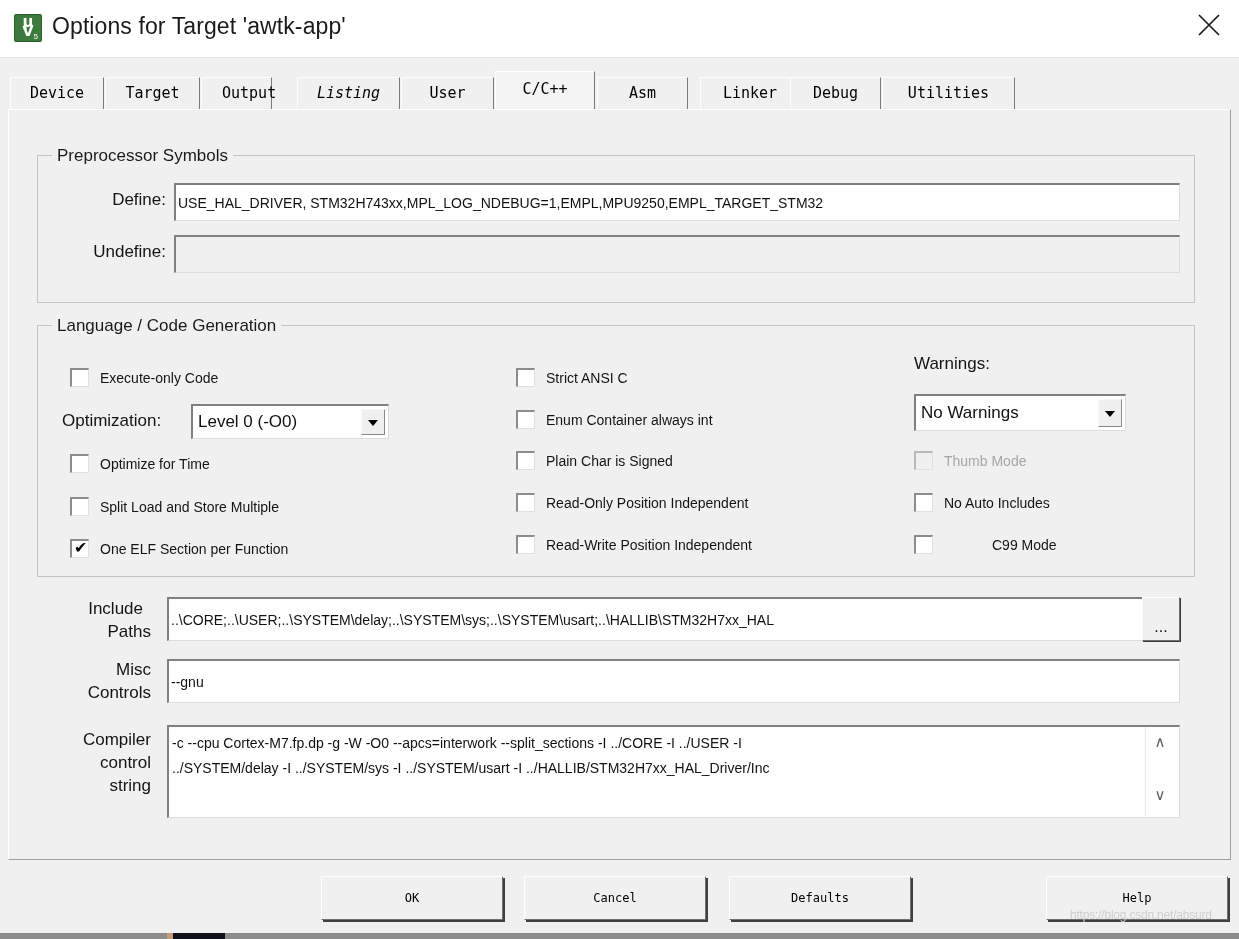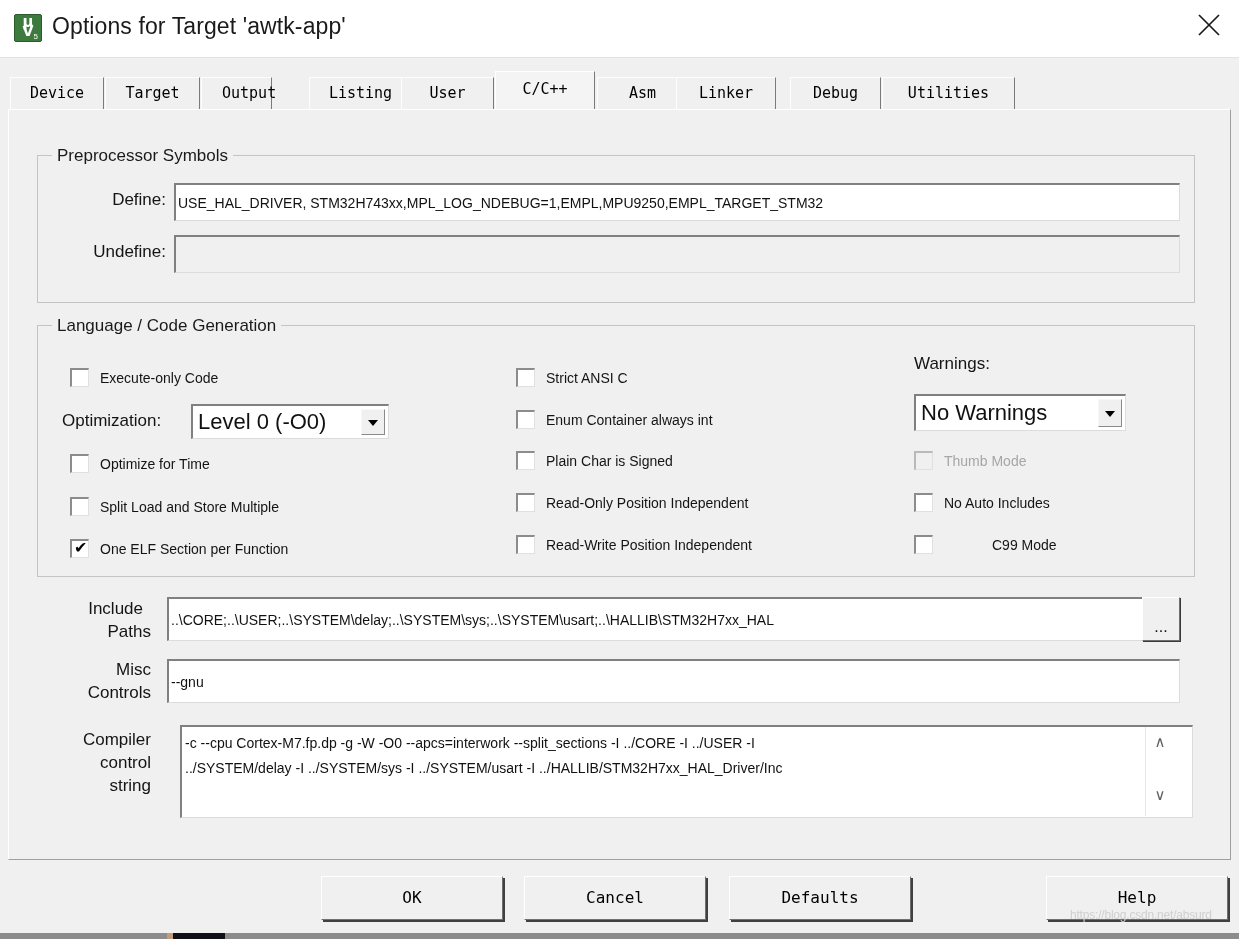--- a/index.html
+++ b/index.html
@@ -224,21 +224,21 @@
     border-left: 2px solid #808080;
     border-right: 1px solid #dcdcdc;
     border-bottom: 1px solid #dcdcdc;
     box-sizing: border-box;
     display: flex;
     align-items: center;
     cursor: pointer;
   }
   .combo-text {
     flex: 1;
-    font-size: 22px;
+    font-size: 17px;
     color: #111;
     padding-left: 5px;
     white-space: nowrap;
     overflow: hidden;
   }
   .combo-arrow {
     width: 24px;
     height: calc(100% - 6px);
     margin-right: 3px;
     background: #f0f0f0;
@@ -303,21 +303,21 @@
   .dlg-btn {
     position: absolute;
     height: 44px;
     background: #f0f0f0;
     border: 1px solid #ffffff;
     border-right-color: #707070;
     border-bottom-color: #707070;
     box-shadow: 2px 2px 0 #404040;
     box-sizing: border-box;
     font-family: "DejaVu Sans Mono", monospace;
-    font-size: 16px;
+    font-size: 12px;
     color: #000;
     text-align: center;
     line-height: 42px;
     cursor: pointer;
   }
   .watermark {
     position: absolute;
     left: 1070px; top: 908px;
     font-size: 12px;
     color: #cfcfcf;
@@ -359,25 +359,25 @@
       <svg width="24" height="24" viewBox="0 0 24 24">
         <path d="M2 2 L22 22 M22 2 L2 22" stroke="#1a1a1a" stroke-width="1.7" fill="none"></path>
       </svg>
     </div>
   </div>
 
   <div class="tabstrip">
     <div class="tab" style="left:10px;  width:94px;">Device</div>
     <div class="tab" style="left:105px; width:95px;">Target</div>
     <div class="tab" style="left:201px; width:71px;padding-left:20px;">Output</div>
-    <div class="tab" style="left:309px; width:103px;">Listing</div>
+    <div class="tab" style="left:297px; width:103px;font-style:italic;">Listing</div>
     <div class="tab" style="left:401px; width:93px;">User</div>
     <div class="tab active" style="left:495px; width:100px;">C/C++</div>
     <div class="tab" style="left:597px; width:91px;">Asm</div>
-    <div class="tab" style="left:676px; width:100px;">Linker</div>
+    <div class="tab" style="left:700px; width:100px;">Linker</div>
     <div class="tab" style="left:790px; width:91px;">Debug</div>
     <div class="tab" style="left:882px; width:133px;">Utilities</div>
   </div>
 
   <div class="client-area">
 
     <div class="group" style="left:28px; top:45px; width:1158px; height:148px;">
       <div class="group-title">Preprocessor Symbols</div>
 
       <div class="lbl right" style="left:20px; top:34px; width:108px;">Define:</div>
@@ -471,21 +471,21 @@
     <div class="lbl right" style="left:30px; top:550px; width:112px;">Misc</div>
     <div class="lbl right" style="left:30px; top:573px; width:112px;">Controls</div>
     <div class="field" style="left:158px; top:549px; width:1013px; height:44px;">
       <span>--gnu</span>
     </div>
 
     <div class="lbl right" style="left:14px; top:620px; width:128px;">Compiler</div>
     <div class="lbl right" style="left:14px; top:643px; width:128px;">control</div>
     <div class="lbl right" style="left:14px; top:666px; width:128px;">string</div>
 
-    <div class="field multiline" style="left:158px; top:615px; width:1013px; height:93px;margin-left:13px;">
+    <div class="field multiline" style="left:158px; top:615px; width:1013px; height:93px;">
       <div>-c --cpu Cortex-M7.fp.dp -g -W -O0 --apcs=interwork --split_sections -I ../CORE -I ../USER -I</div>
       <div>../SYSTEM/delay -I ../SYSTEM/sys -I ../SYSTEM/usart -I ../HALLIB/STM32H7xx_HAL_Driver/Inc</div>
     </div>
     <div class="scrollcol" style="left:1136px; top:617px; width:33px; height:89px;">
       <div class="scroll-arrow" style="top:7px;">∧</div>
       <div class="scroll-arrow" style="top:60px;">∨</div>
     </div>
   </div>
 
   <div class="btnbar">

